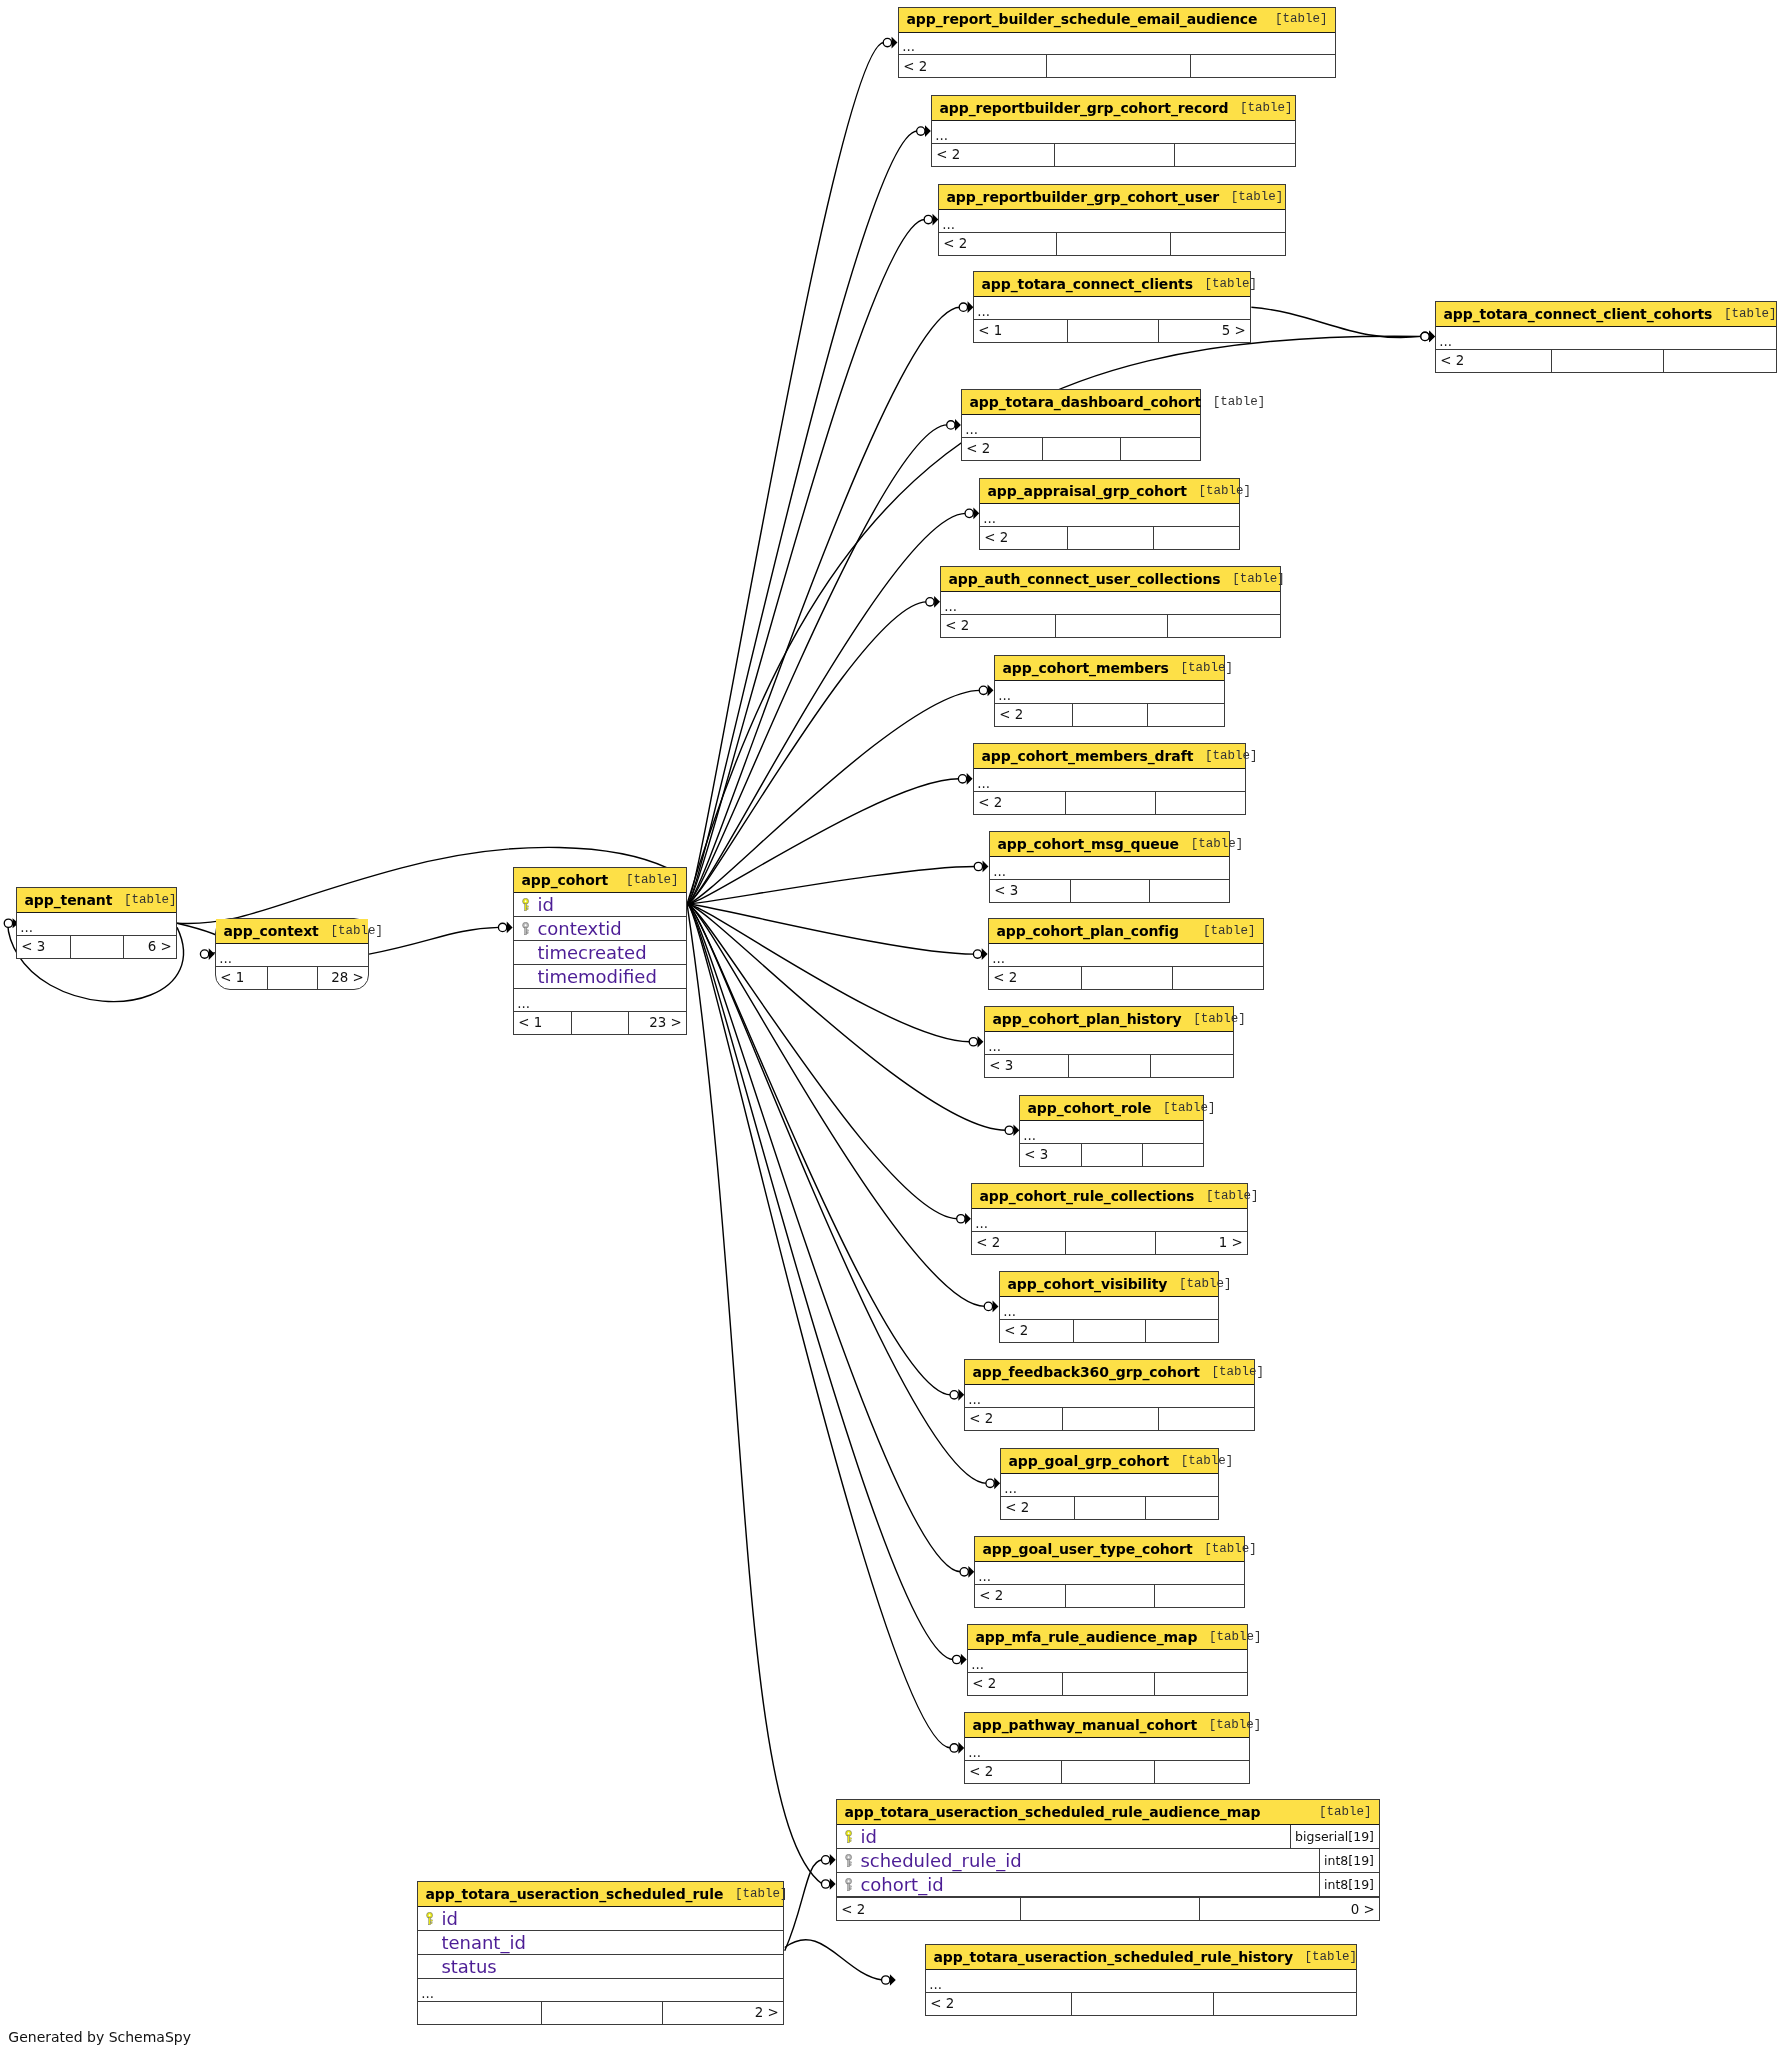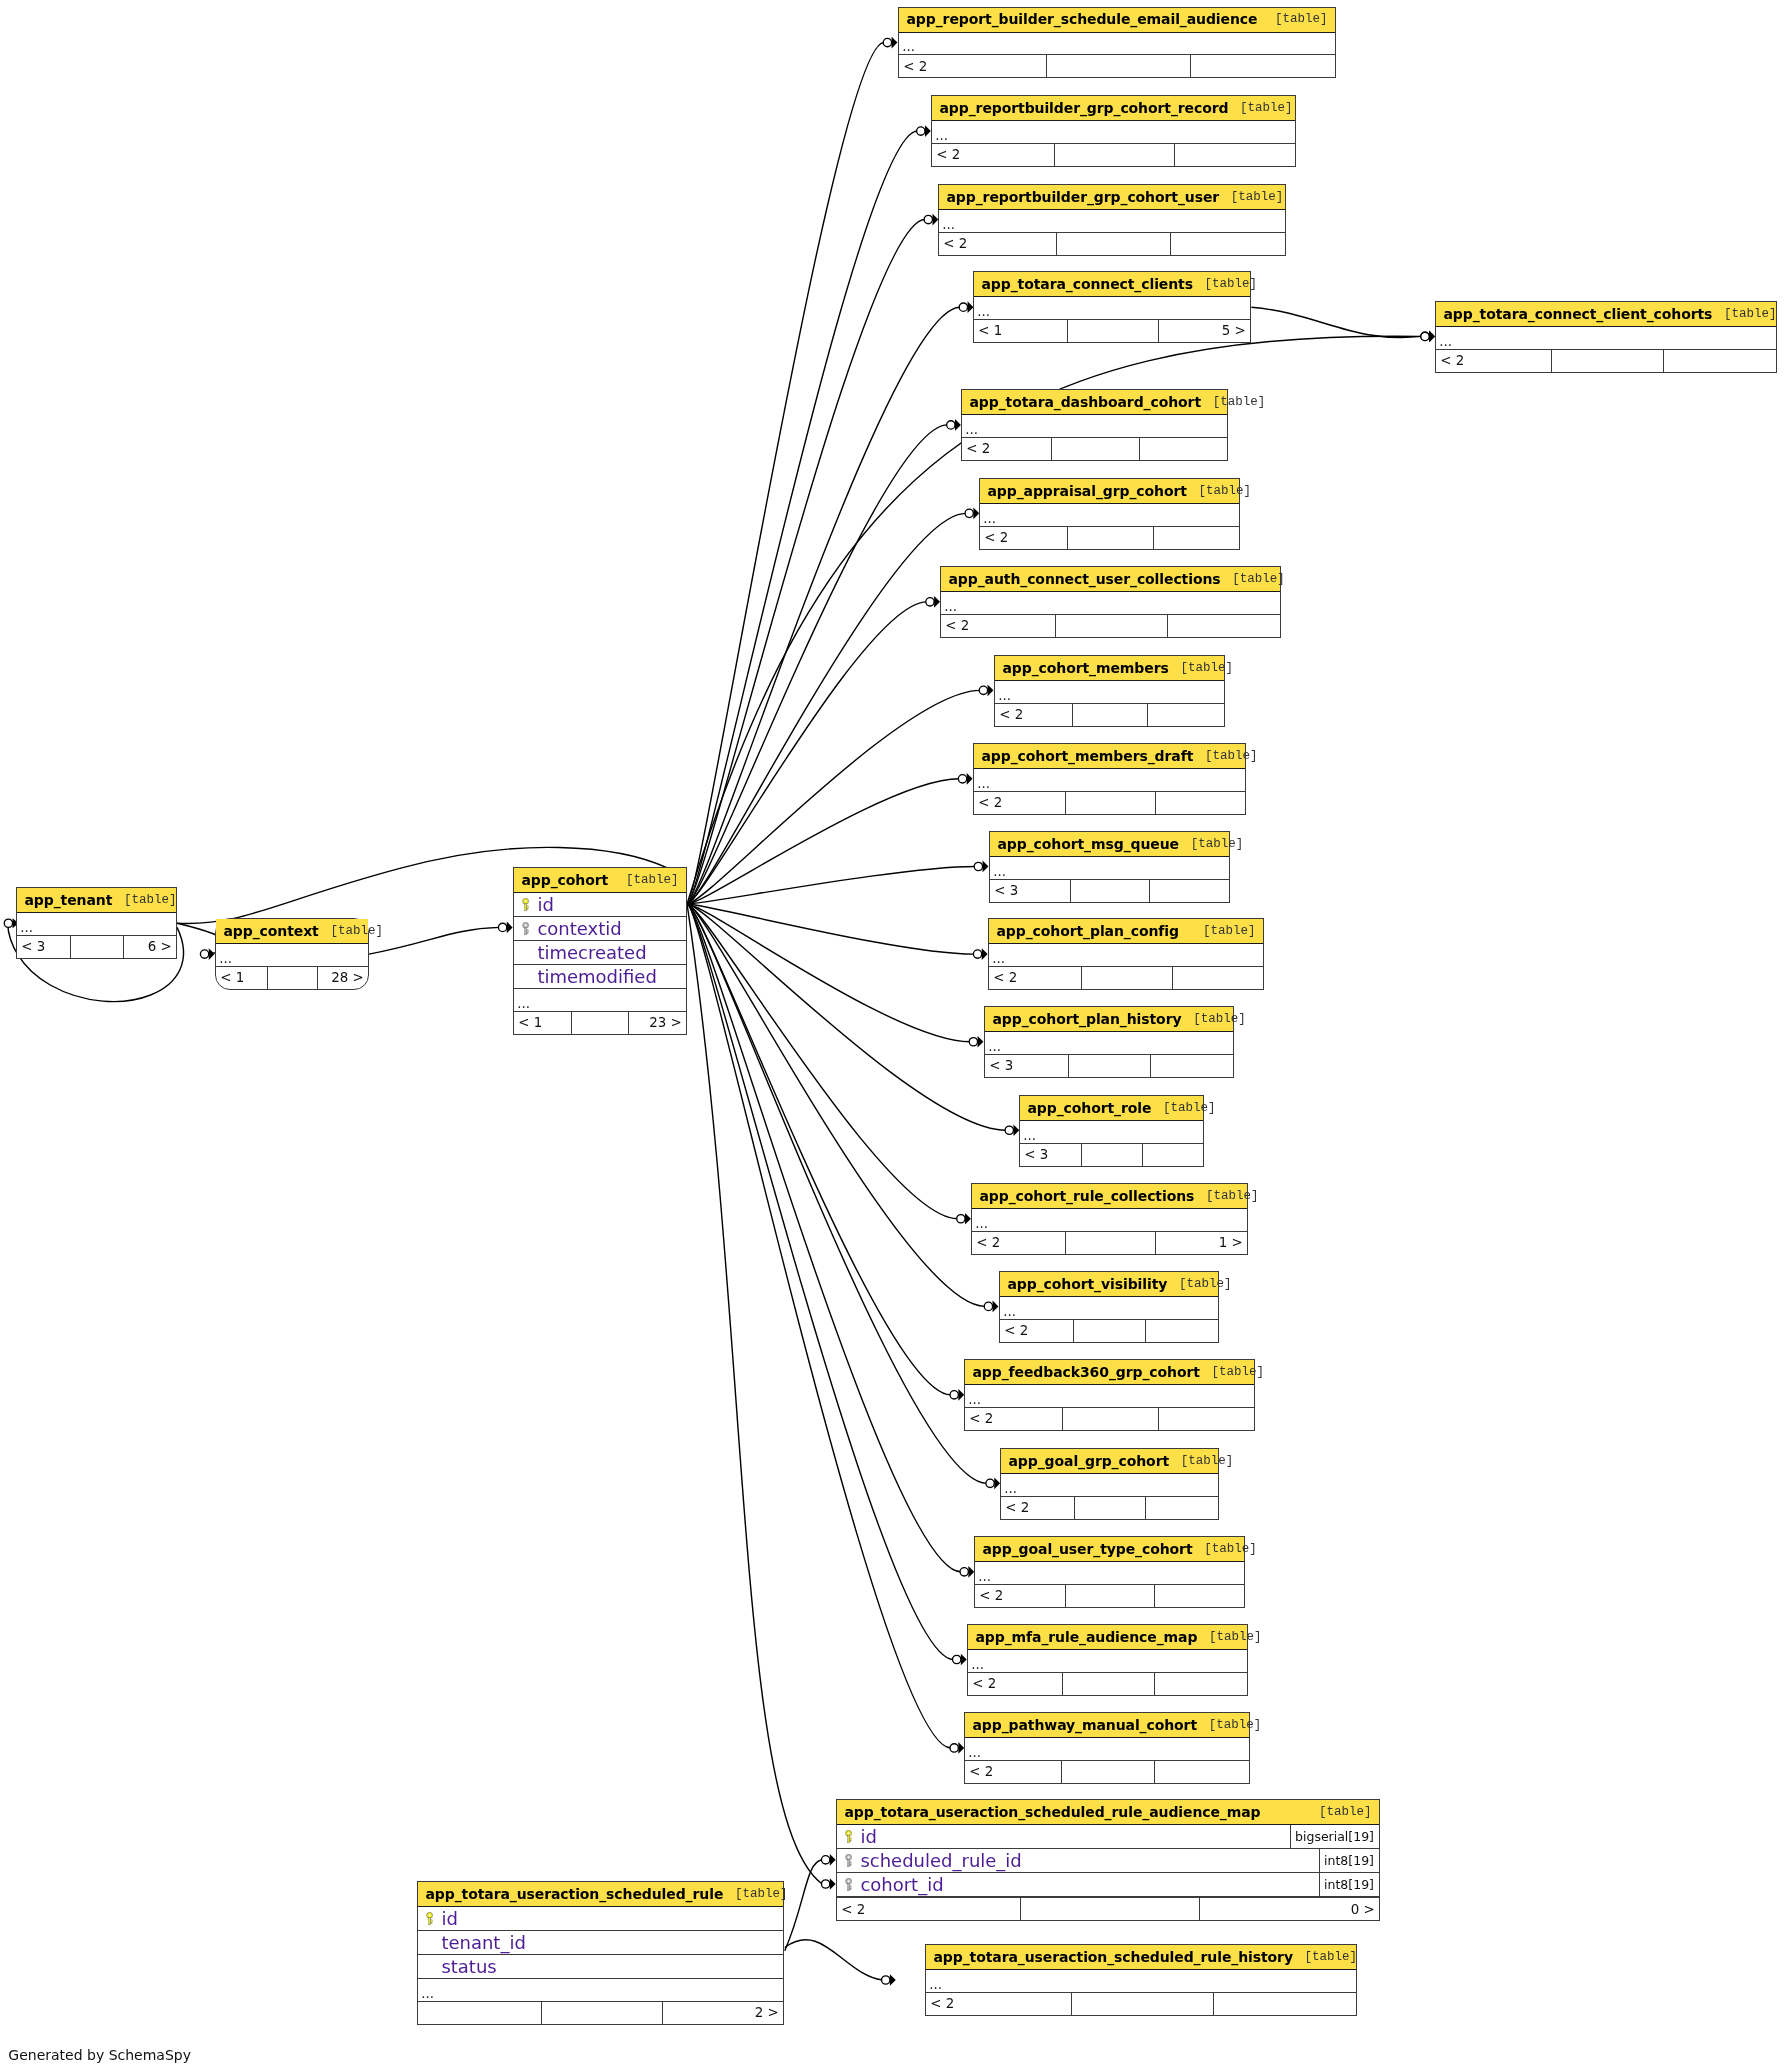--- a/index.html
+++ b/index.html
@@ -26,21 +26,21 @@
   .tbl .ell{display:flex;align-items:flex-end;height:22.5px;box-sizing:border-box;
             border-bottom:1.7px solid #3b3b3b;padding:0 0 2.5px 3.3px;font-size:13.4px;color:#222;line-height:8.3px;}
 
   .tbl .foot{display:flex;height:22px;box-sizing:border-box;font-size:13.4px;color:#111;}
   .tbl .foot > div{box-sizing:border-box;display:flex;align-items:center;border-right:0.8px solid #3b3b3b;padding:0 4.2px;}
   .tbl .foot > div:last-child{border-right:none;}
   .tbl .foot .fl{flex:1 1 34%;justify-content:flex-start;}
   .tbl .foot .fm{flex:1 1 33%;}
   .tbl .foot .fr{flex:1 1 33%;justify-content:flex-end;}
 
-  .credit{position:absolute;font-size:14px;color:#111;font-family:"DejaVu Sans",sans-serif;margin-top:18px;}
+  .credit{position:absolute;font-size:14px;color:#111;font-family:"DejaVu Sans",sans-serif;}
 </style>
 </head>
 <body>
 
 <div id="canvas">
   <svg id="edges" viewBox="0 0 2137 2475" xmlns="http://www.w3.org/2000/svg">
       <g>
         <path d="M 823 1083 C 839.632 1083, 999.4 51, 1059 51" fill="none" stroke="#000000" stroke-width="1.7"></path>
         <circle cx="1063" cy="51" r="5" fill="#fff" stroke="#000" stroke-width="1.6"></circle>
         <path d="M 1068 44 L 1075 51 L 1068 58 Z" fill="#000"></path>
@@ -236,21 +236,21 @@
           <span class="nm">app_totara_connect_client_cohorts</span>
           <span class="tg">[table]</span>
         </div>
         <div class="ell">...</div>
         <div class="foot">
           <div class="fl">&lt; 2</div>
           <div class="fm"></div>
           <div class="fr"></div>
         </div>
       </div>
-      <div class="tbl" style="left: 961px; top: 389px; width: 267px;">
+      <div class="tbl" style="left: 961px; top: 389px; width: 240px;">
         <div class="hdr">
           <span class="nm">app_totara_dashboard_cohort</span>
           <span class="tg">[table]</span>
         </div>
         <div class="ell">...</div>
         <div class="foot">
           <div class="fl">&lt; 2</div>
           <div class="fm"></div>
           <div class="fr"></div>
         </div>

